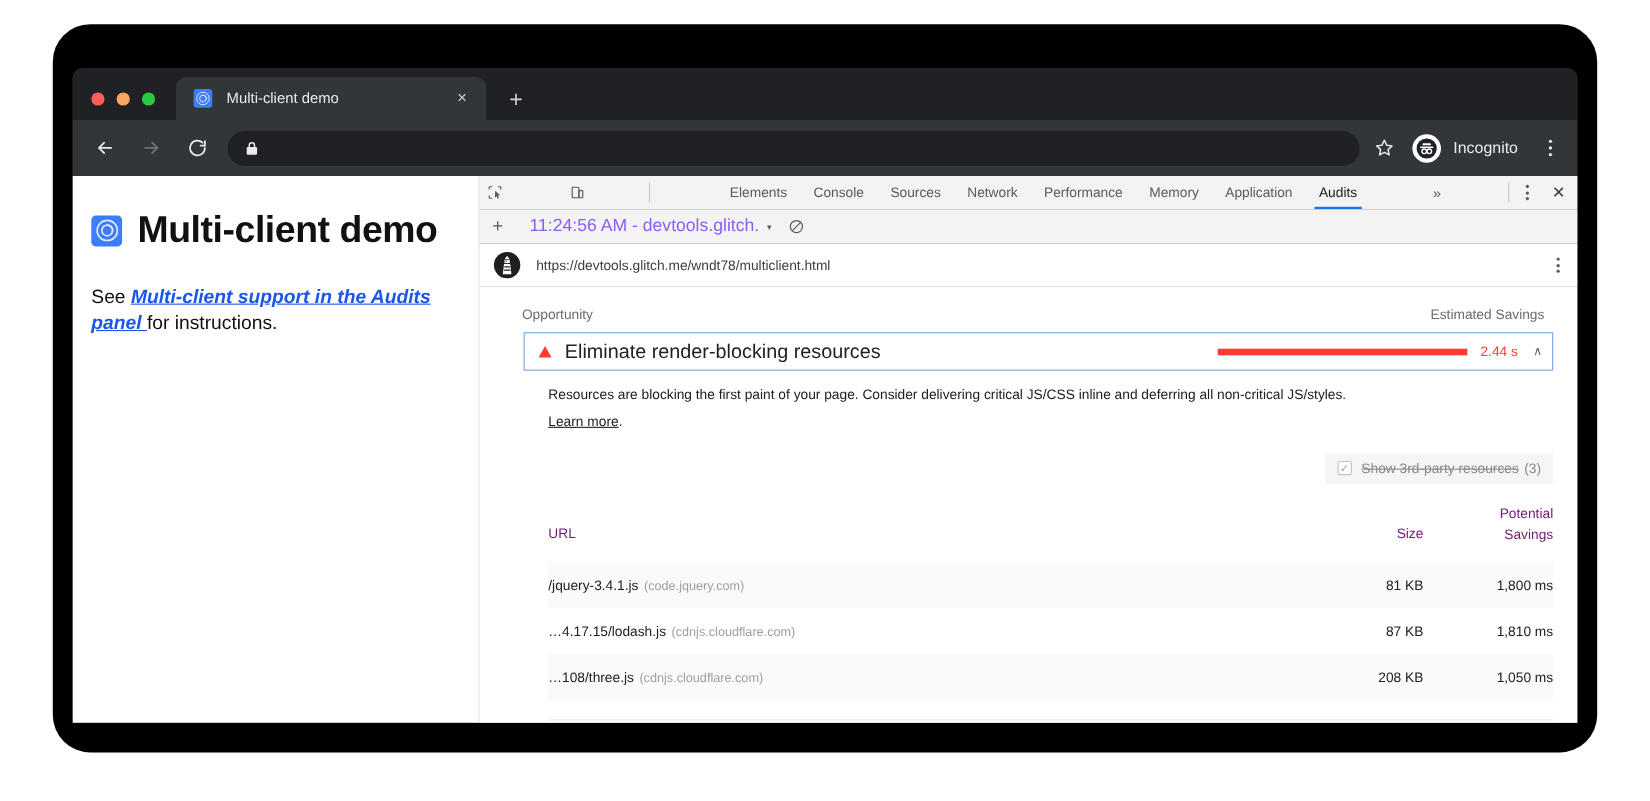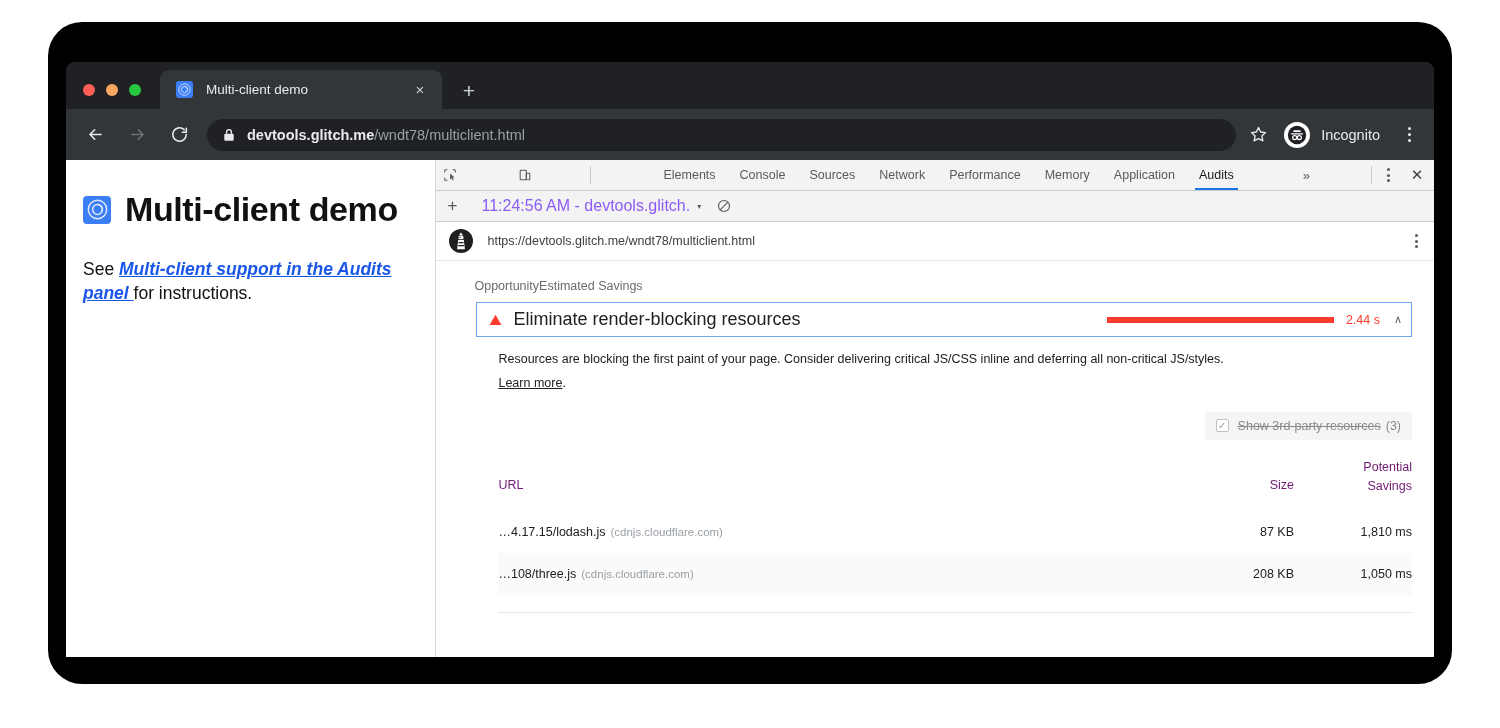--- a/index.html
+++ b/index.html
@@ -159,21 +159,21 @@
   #report-header {
     height: 39px; border-bottom: 1px solid #e5e5e5;
     display: flex; align-items: center; padding: 0 0 0 12px;
   }
   #lh-icon { width: 26px; height: 26px; flex: none; }
   #report-url { margin-left: 13px; font-size: 12.5px; color: #3c4043; white-space: nowrap; }
   #report-kebab { margin-left: auto; margin-right: 16px; display:flex; flex-direction:column; gap:2.5px; align-items:center; }
   #report-kebab i { width: 3px; height:3px; border-radius:50%; background:#5a5a5a; display:block; }
 
   #opp-header {
-    display: flex; align-items: center; 
+    display: flex; align-items: center; justify-content: space-between;
     padding: 18px 30px 9px 38px; font-size: 12.5px; color: #6b6b6b;
   }
 
   #opp-card {
     margin: 0 22px 0 40px; border: 1px solid #6fa8ec;
     background: #ffffff;
   }
   #opp-row {
     height: 33px; display: flex; align-items: center; padding: 0 9px 0 0;
   }
@@ -266,21 +266,20 @@
       </svg>
     </span>
 
     <div id="omnibox">
       <span id="lock-icon">
         <svg width="12" height="14" viewBox="0 0 14 16">
           <rect x="1.5" y="6.5" width="11" height="8.2" rx="1.3" fill="#e8eaed"></rect>
           <path d="M4.2 6.5V4.6a2.8 2.8 0 0 1 5.6 0v1.9" fill="none" stroke="#e8eaed" stroke-width="1.6"></path>
         </svg>
       </span>
-      <span id="url"><b>devtools.glitch.me</b><span>/wndt78/multiclient.html</span></span>
     </div>
 
     <span id="star-btn">
       <svg width="19" height="19" viewBox="0 0 24 24" fill="none" stroke="#e8eaed" stroke-width="1.7" stroke-linejoin="round">
         <path d="M12 3.2l2.7 5.6 6.1.8-4.5 4.3 1.2 6.1L12 17.1 6.5 20l1.2-6.1L3.2 9.6l6.1-.8z"></path>
       </svg>
     </span>
 
     <div id="incognito">
       <span id="incognito-avatar">
@@ -426,20 +425,25 @@
             <tr>
               <th class="url-col">URL</th>
               <th class="num-col size-col">Size</th>
               <th class="num-col sav-col">
                 <div>Potential</div>
                 <div>Savings</div>
               </th>
             </tr>
           </thead>
           <tbody>
+            <tr class="zebra">
+              <td><span>/jquery-3.4.1.js</span><span class="res-host">(code.jquery.com)</span></td>
+              <td class="num-col">81 KB</td>
+              <td class="num-col">1,800 ms</td>
+            </tr>
             <tr>
               <td><span>…4.17.15/lodash.js</span><span class="res-host">(cdnjs.cloudflare.com)</span></td>
               <td class="num-col">87 KB</td>
               <td class="num-col">1,810 ms</td>
             </tr>
             <tr class="zebra">
               <td><span>…108/three.js</span><span class="res-host">(cdnjs.cloudflare.com)</span></td>
               <td class="num-col">208 KB</td>
               <td class="num-col">1,050 ms</td>
             </tr>

